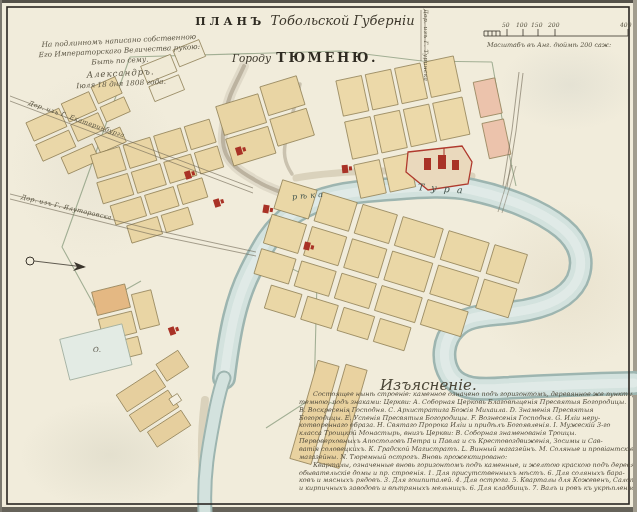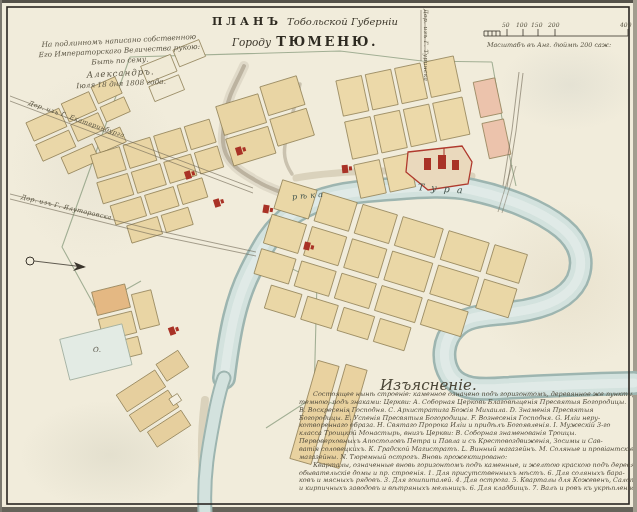--- a/index.html
+++ b/index.html
@@ -17,22 +17,22 @@
   .s3{left:20px;top:400px;width:180px;height:110px;background:radial-gradient(closest-side,rgba(110,116,94,.10),rgba(110,116,94,0));}
   .s4{left:10px;top:70px;width:170px;height:190px;background:radial-gradient(closest-side,rgba(140,140,128,.08),rgba(140,140,128,0));}
   svg.map{position:absolute;left:0;top:0;}
   
   .txt{position:absolute;white-space:nowrap;}
   .inscription{left:22px;top:36px;width:196px;text-align:center;transform:rotate(-3deg);
                font-style:italic;font-size:7.3px;line-height:1.4;color:#5b5544;white-space:normal;}
   .inscription .big{font-size:8.6px;letter-spacing:1px;}
   .title{left:165px;top:10px;width:280px;text-align:center;white-space:normal;}
   .title .plan{font-size:11px;letter-spacing:4px;color:#2e2a21;font-weight:bold;}
-  .title .cursive{font-style:italic;font-size:10px;color:#3d382c;}
-  .title .line2{margin-top:2px;}
+  .title .cursive{font-style:italic;font-size:13px;color:#3d382c;}
+  .title .line2{margin-top:18px;}
   .title .gorodu{font-style:italic;font-size:10.5px;color:#3d382c;}
   .title .city{font-size:13px;letter-spacing:2.5px;color:#2e2a21;font-weight:bold;}
   .scale-label{left:487px;top:41px;width:142px;text-align:left;font-style:italic;font-size:6.4px;color:#55503f;}
   .tick{position:absolute;font-size:6px;font-style:italic;color:#55503f;}
   .road-label{font-style:italic;font-size:6.3px;color:#57523f;letter-spacing:.4px;}
   .r-eka{left:30px;top:99px;transform:rotate(19deg);transform-origin:0 0;}
   .r-yal{left:22px;top:193px;transform:rotate(13deg);transform-origin:0 0;}
   .r-tur{left:429px;top:9px;transform:rotate(90deg);transform-origin:0 0;font-size:5.8px;}
   .river-word{font-style:italic;color:#45564f;}
   .w-reka{left:292px;top:191px;font-size:8px;letter-spacing:3px;transform:rotate(-5deg);}

